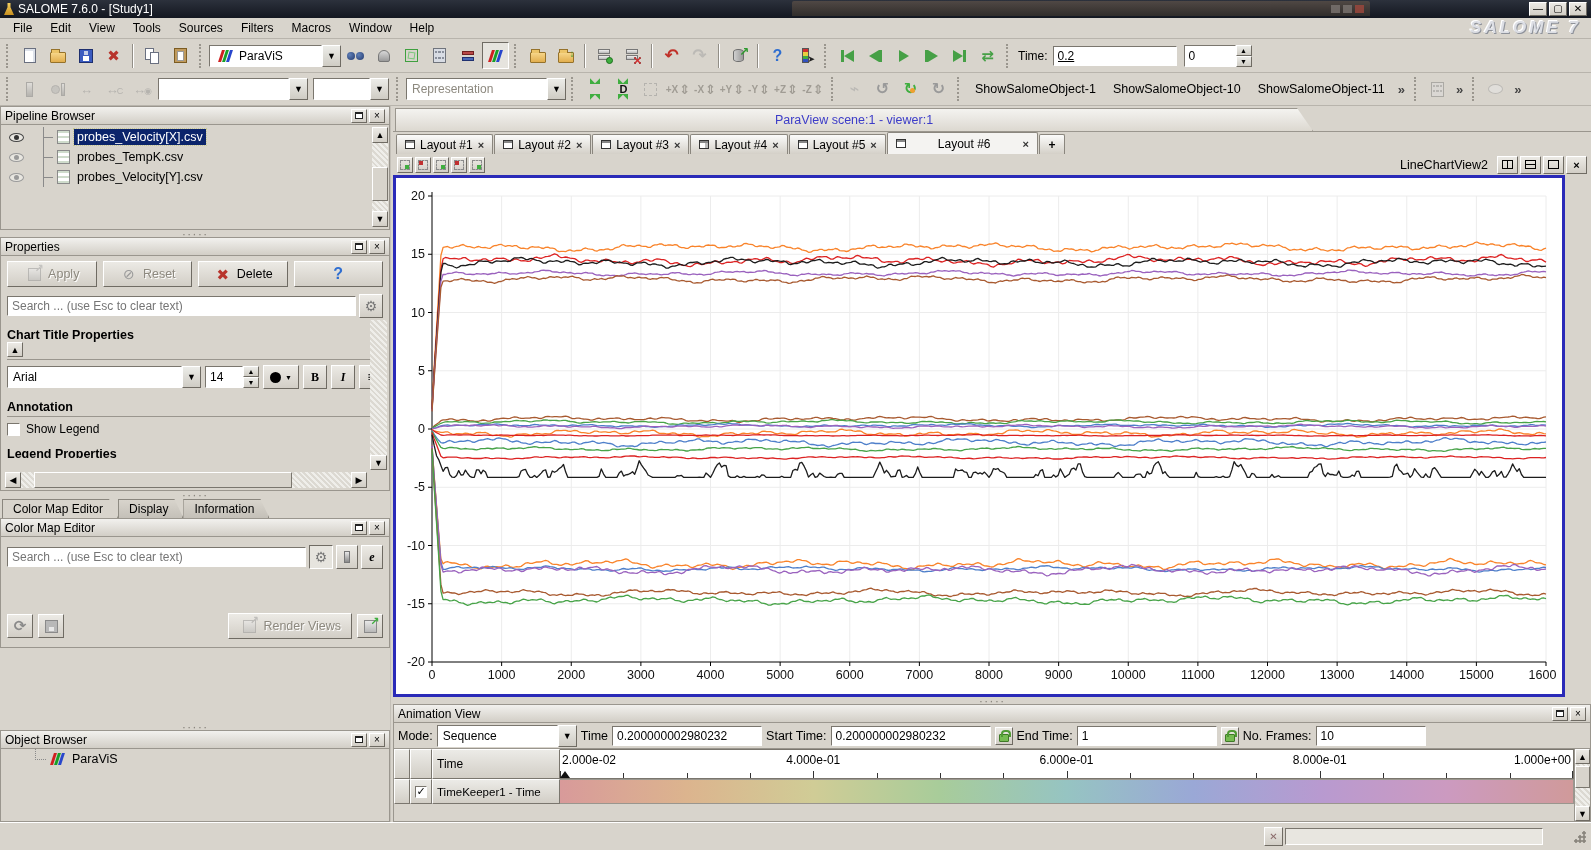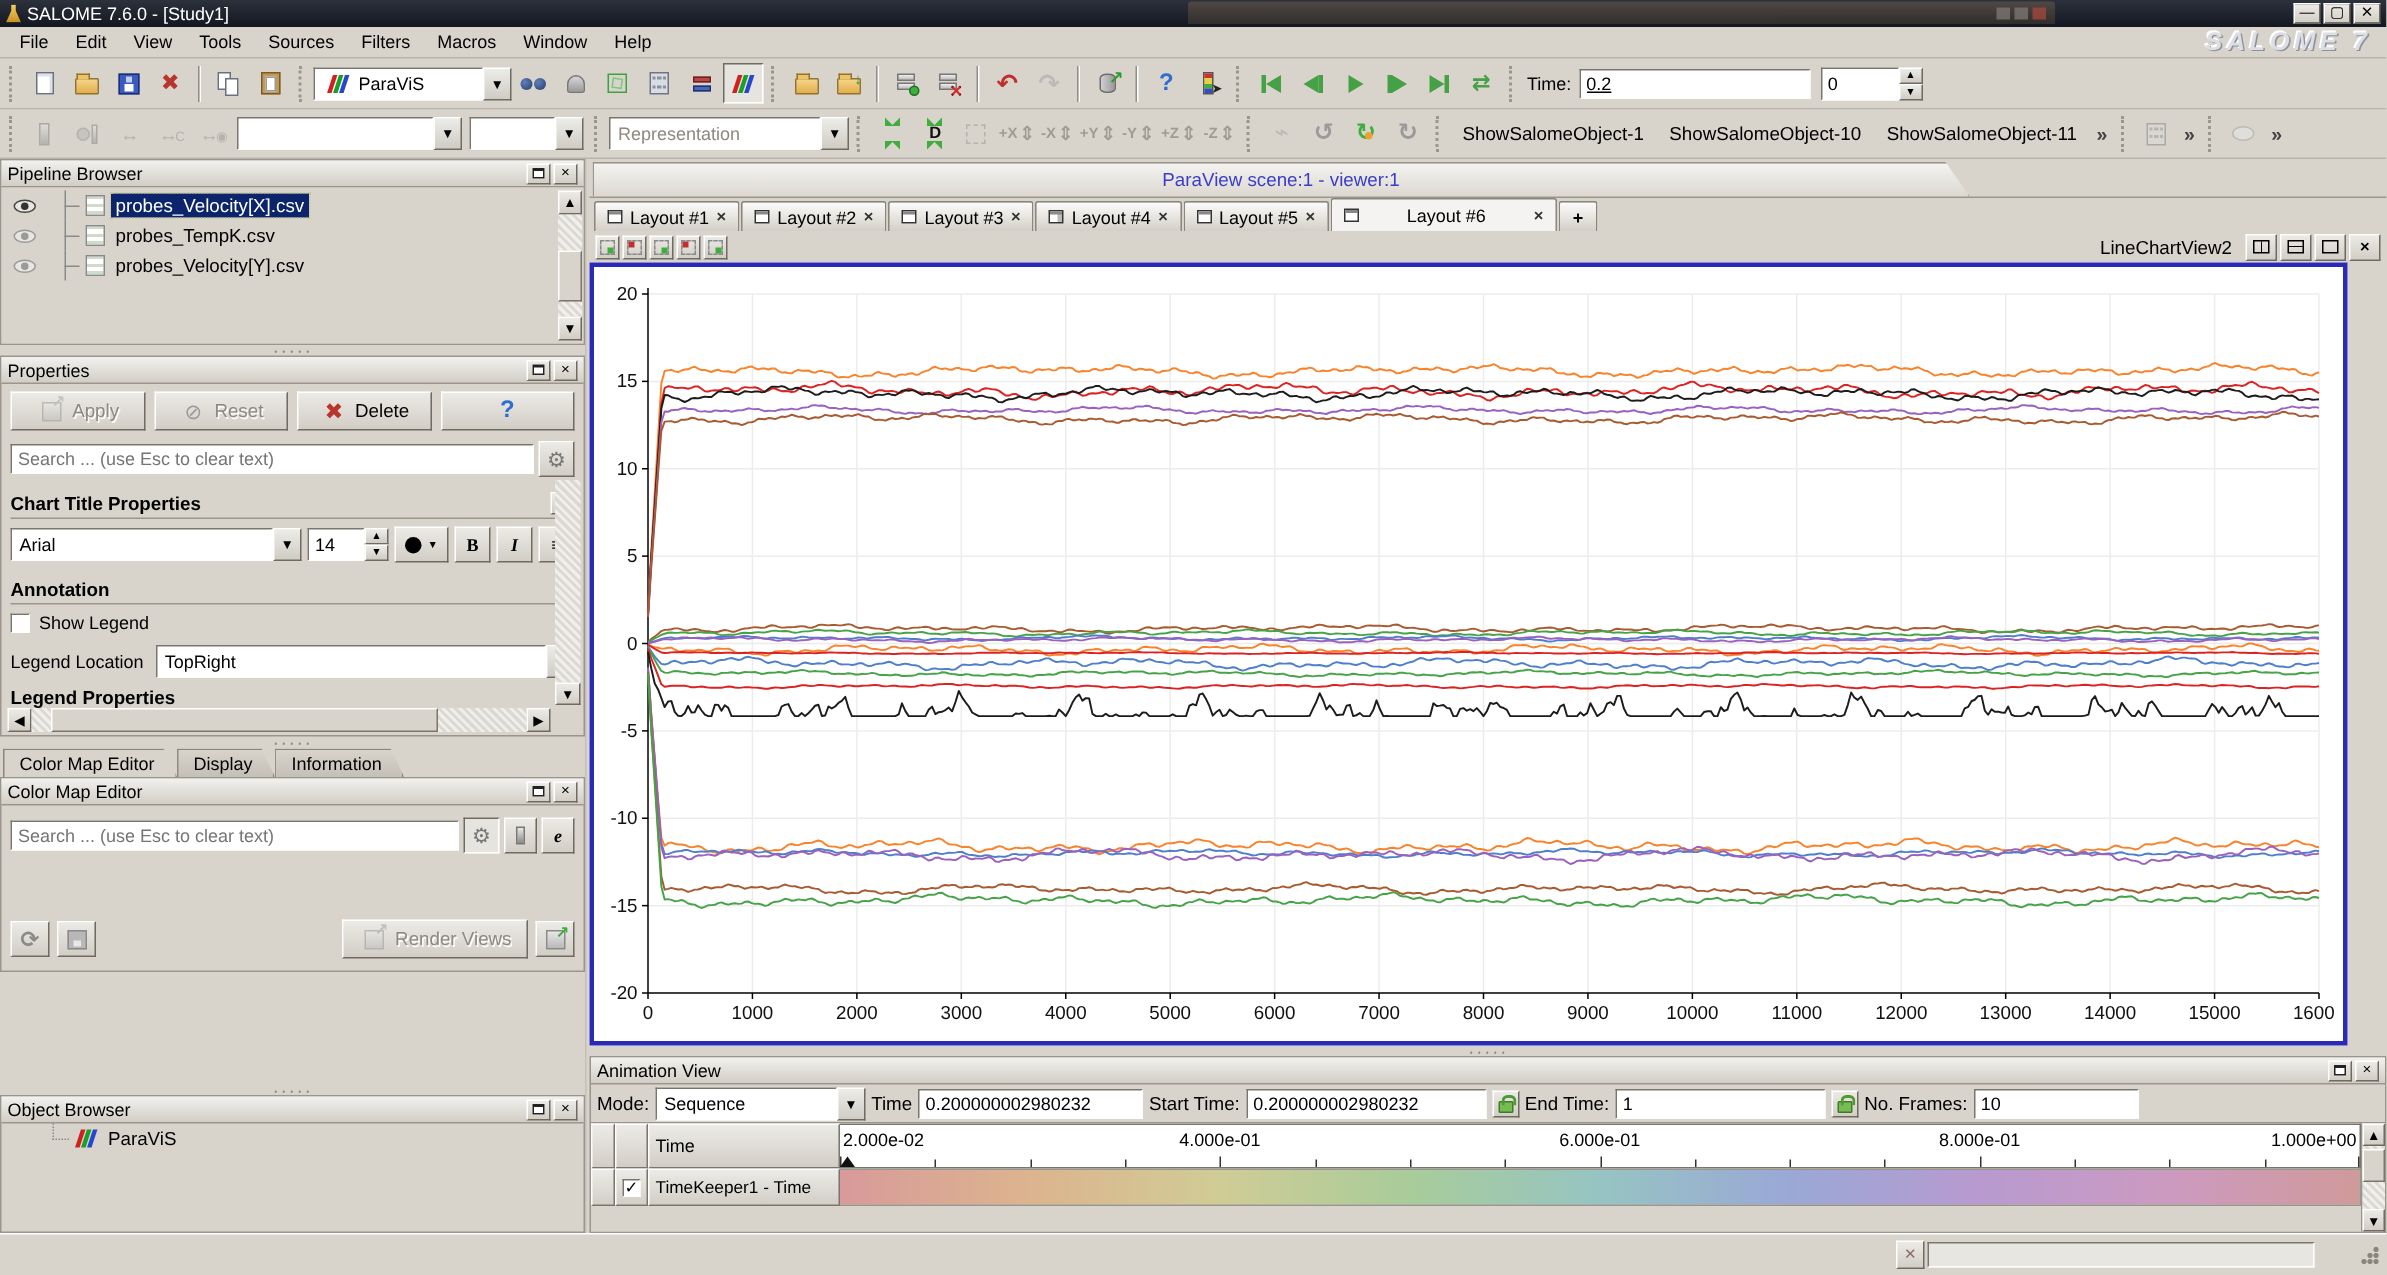--- a/index.html
+++ b/index.html
@@ -141,21 +141,21 @@
   .vscroll .sb { height:16px; flex:none; font-size:9px; display:flex; align-items:center; justify-content:center; }
   .vscroll .strack { flex:1; background:repeating-linear-gradient(45deg,#efeeea 0 2px,#dcd9d2 2px 4px); position:relative; }
   .vscroll .sgrip { position:absolute; left:0; right:0; top:35%; height:34px; border:1px solid; border-color:#fff #7a766e #7a766e #fff; background:#d8d4cc; }
 
   
   #props .pbody { flex:1; padding:5px 6px 0 6px; position:relative; overflow:hidden; }
   .btnrow { display:flex; gap:6px; margin-bottom:7px; }
   .btnrow .btn3d { flex:1; height:26px; font-size:12.5px; }
   .searchrow { display:flex; gap:3px; margin-bottom:7px; align-items:center; }
   .searchrow input { flex:1; color:#8a8a8a; }
-  .secthdr { font-weight:bold; font-size:12.5px; border-bottom:1px solid #9a968e; padding:3px 0 2px; margin-bottom:5px; display:flex; align-items:flex-end; }
+  .secthdr { font-weight:bold; font-size:12.5px; border-bottom:1px solid #9a968e; padding:3px 0 2px; margin-bottom:5px; display:flex; align-items:flex-start;flex-direction:column; }
   .fontrow { display:flex; gap:4px; margin-bottom:8px; align-items:center; }
   .spin { display:inline-flex; height:22px; }
   .spin .sfield { width:38px; border:1px solid; border-color:#7a766e #fff #fff #7a766e; background:#fff; display:flex; align-items:center; padding:0 4px; }
   .spin .sarr { width:16px; display:flex; flex-direction:column; }
   .spin .sarr b { flex:1; font-size:7px; display:flex; align-items:center; justify-content:center; border:1px solid; border-color:#fff #6f6b63 #6f6b63 #fff; background:linear-gradient(#ecece8,#cfccc4); }
   .cbrow { display:flex; align-items:center; gap:6px; margin:4px 0 8px; }
   .cbox { width:13px; height:13px; background:#fff; border:1px solid; border-color:#7a766e #fff #fff #7a766e; display:flex; align-items:center; justify-content:center; font-size:11px; }
   .llrow { display:flex; align-items:center; gap:8px; margin-bottom:8px; }
   .hscrollbar { position:absolute; left:4px; right:22px; bottom:2px; height:16px; display:flex; }
   .hscrollbar .sb { width:16px; font-size:9px; display:flex; align-items:center; justify-content:center; }
@@ -470,21 +470,21 @@
         <span class="pbar"></span>
       </span>
     </span>
     <span class="tbtn">
       <span class="icf">
         <span class="ic-loop">⇄</span>
       </span>
     </span>
     <span class="tb-handle"></span>
     <span style="margin: 0px 4px 0px 2px;">Time:</span>
-    <input value="0.2" style="width: 154px; text-decoration: underline;">
+    <input value="0.2" style="width: 124px; text-decoration: underline;">
     <span class="spin" style="margin-left: 6px;">
       <span class="sfield" style="width: 52px;">0</span>
       <span class="sarr">
         <b>▲</b>
         <b>▼</b>
       </span>
     </span>
   </div>
 <div id="tb2" class="toolbar">
     <span class="tb-handle"></span>
@@ -734,27 +734,20 @@
           <span class="btn3d" style="width:24px;height:24px;font-weight:bold;font-family:'Liberation Serif',serif;">B</span>
           <span class="btn3d" style="width:24px;height:24px;font-style:italic;font-weight:bold;font-family:'Liberation Serif',serif;">I</span>
           <span class="btn3d" style="width:24px;height:24px;">≡</span>
         </div>
         <div class="secthdr">
             <span>Annotation</span>
           </div>
         <div class="cbrow">
           <span class="cbox"></span>
           <span>Show Legend</span>
-        </div>
-        <div class="llrow">
-          <span>Legend Location</span>
-          <span class="combo" style="flex:1;">
-            <span class="cfield" style="flex:1;">TopRight</span>
-              <span class="carrow">▼</span>
-          </span>
         </div>
         <div class="secthdr" style="overflow:hidden;height:14px;border-bottom:none;">
             <span>Legend Properties</span>
           </div>
         <div class="props-vscroll">
           <span class="strack"></span>
           <span class="sb btn3d">▼</span>
         </div>
         <div class="hscrollbar">
           <span class="sb btn3d">◀</span>

